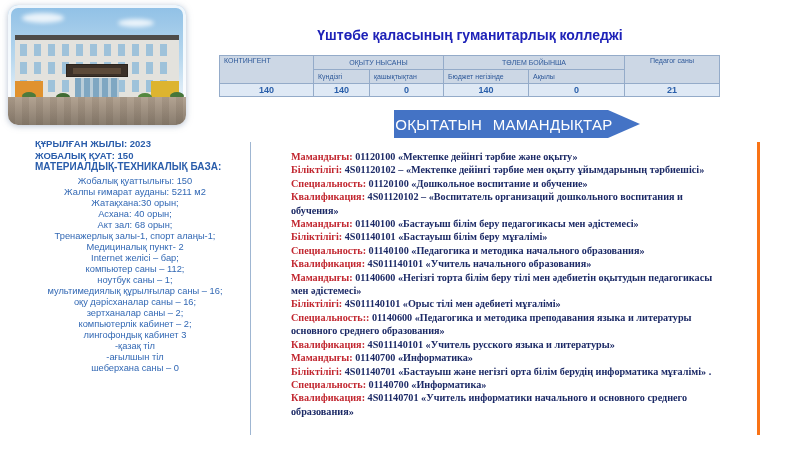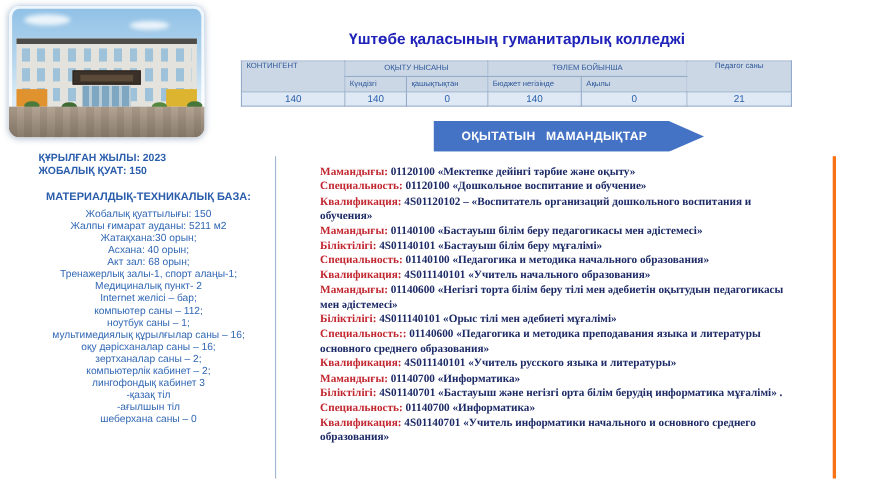--- a/index.html
+++ b/index.html
@@ -56,36 +56,36 @@
     position: absolute; left: 219px; top: 55px; width: 500px;
     border-collapse: collapse; table-layout: fixed;
     font-size: 7px; color: #2d5899;
   }
   table.stats td { border: 1px solid #94abc9; padding: 1px 4px; overflow: hidden; white-space: nowrap; }
   tr.h1 td, tr.h2 td { background: #ccd7e5; height: 14px; }
   tr.h1 td.span { text-align: center; }
   td.merge { background: linear-gradient(#ccd7e5, #e7edf6); vertical-align: top; padding-top: 3px; }
   td.merge.center { text-align: center; }
   tr.vals td { background: #dfe9f5; height: 13px; text-align: center;
-    font-size: 9px; color: #2a5faa; }
+    font-size: 9px; color: #2a5faa; font-weight: bold; }
 
   
   .banner {
     position: absolute; left: 394px; top: 110px; width: 246px; height: 28px;
     background: #4473c5;
     clip-path: polygon(0 0, 87% 0, 100% 50%, 87% 100%, 0 100%);
     display: flex; align-items: center; justify-content: center;
   }
-  .banner span { color: #fefefe; font-size: 11px; font-weight: bold;
+  .banner span { color: #fefefe; font-size: 15px; font-weight: normal;
     word-spacing: 6px; padding-right: 26px; letter-spacing: .3px; }
 
   
   .left-panel { position: absolute; left: 35px; top: 138px; width: 200px; color: #2b62b0; }
   .lp-head { font-size: 9.5px; font-weight: bold; line-height: 11.5px; color: #2a5dab; }
-  .lp-base { margin-top: 13px; margin-bottom: 4px; font-size: 10px; font-weight: bold; color: #2a5dab; text-align: center; }
+  .lp-base { margin-bottom: 4px; font-size: 10px; font-weight: bold; color: #2a5dab; }
   .lp-item { font-size: 9.3px; line-height: 11px; color: #3268b4; text-align: center; }
 
   
   .right-panel {
     position: absolute; left: 250px; top: 142px; width: 510px; height: 293px;
     border-left: 1px solid #9fb6d2; border-right: 3px solid #f97316;
     padding: 8px 30px 0 40px;
     font-family: "Liberation Serif", serif; font-weight: bold;
   }
   .spec { font-size: 10.2px; line-height: 13.4px; color: #1c2a66; }
@@ -198,20 +198,21 @@
         <div class="lp-item">-ағылшын тіл</div>
 
         <div class="lp-item">шеберхана  саны – 0</div>
       </div>
   </div>
 
   <div class="right-panel">
 
       <p class="spec"><span class="lbl">Мамандығы:</span> <span class="val">01120100 «Мектепке дейінгі тәрбие және оқыту»</span></p>
 
+      <p class="spec"><span class="lbl">Біліктілігі:</span> <span class="val">4S01120102 – «Мектепке дейінгі тәрбие мен оқыту ұйымдарының тәрбиешісі»</span></p>
 
       <p class="spec"><span class="lbl">Специальность:</span> <span class="val">01120100 «Дошкольное воспитание и обучение»</span></p>
 
       <p class="spec"><span class="lbl">Квалификация:</span> <span class="val">4S01120102 – «Воспитатель организаций дошкольного воспитания и обучения»</span></p>
 
       <p class="spec"><span class="lbl">Мамандығы:</span> <span class="val">01140100 «Бастауыш білім беру педагогикасы мен әдістемесі»</span></p>
 
       <p class="spec"><span class="lbl">Біліктілігі:</span> <span class="val">4S01140101 «Бастауыш білім беру мұғалімі»</span></p>
 
       <p class="spec"><span class="lbl">Специальность:</span> <span class="val">01140100 «Педагогика и методика начального образования»</span></p>

